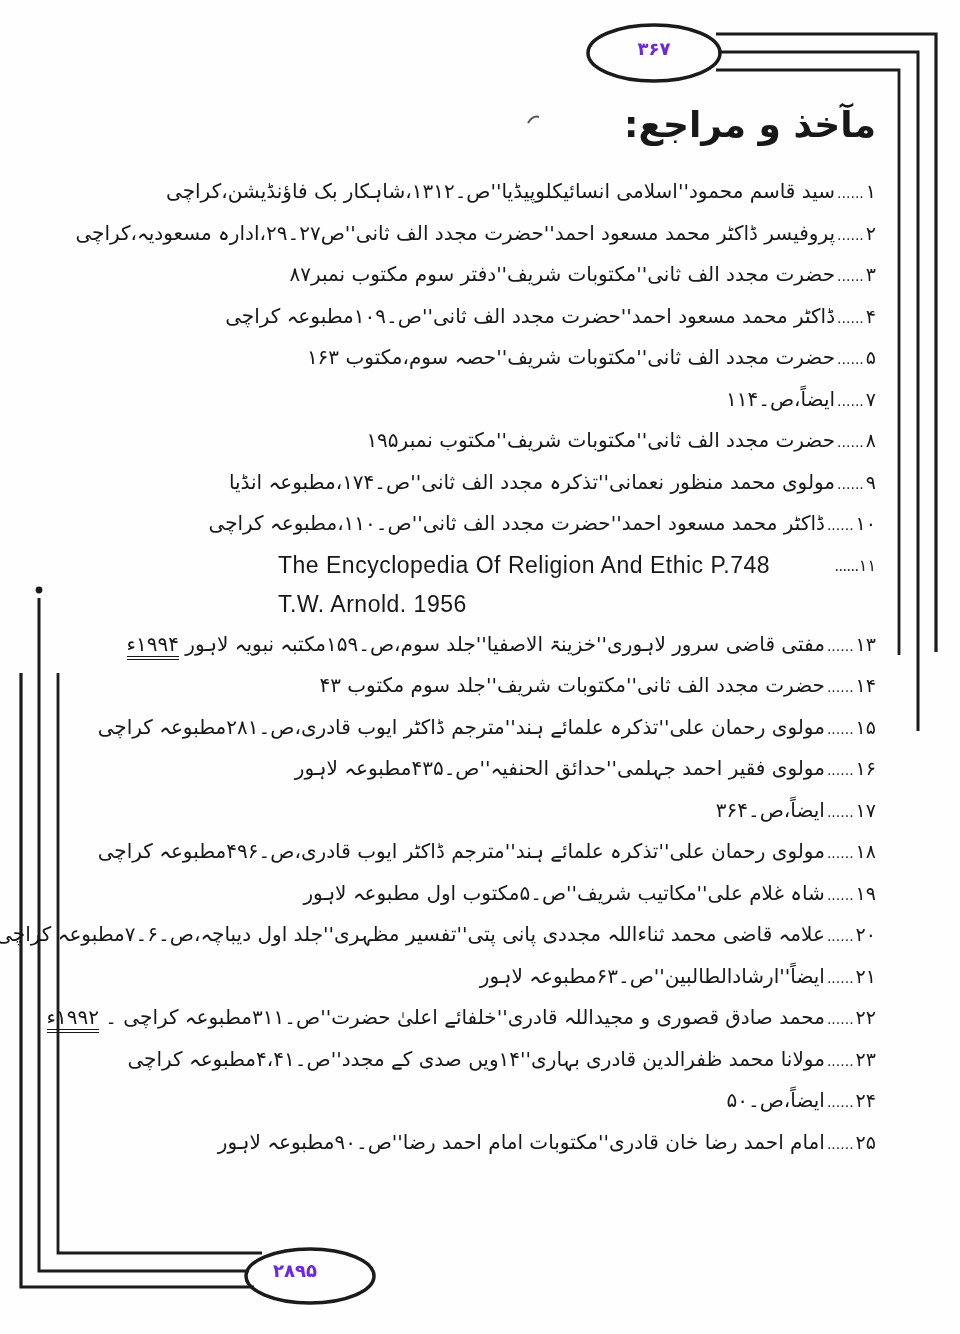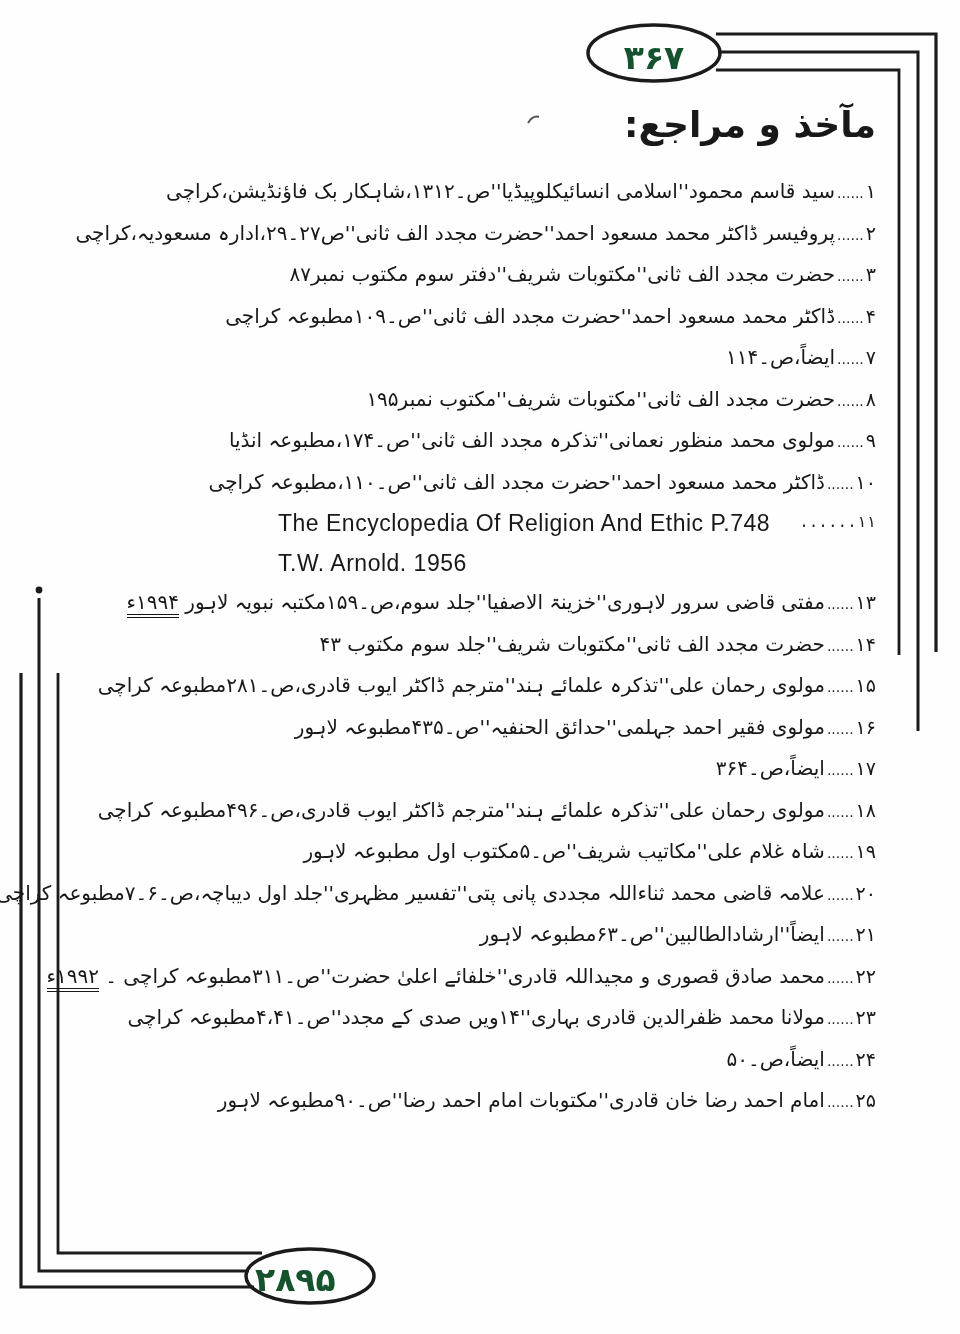--- a/index.html
+++ b/index.html
@@ -4,42 +4,42 @@
 <style>
   html,body{margin:0;padding:0;background:#e8e8e8;}
   .page{
     position:relative;width:960px;height:1334px;margin:0 auto;
     background:#fefefe;overflow:hidden;color:#181818;
     font-family:"DejaVu Sans",sans-serif;
   }
   .border-svg{position:absolute;inset:0;width:960px;height:1334px;}
   .cartouche-num{
     position:absolute;text-align:center;font-weight:bold;
-    font-size:33px;color:#14532d;direction:ltr;
+    font-size:18px;color:#6d28d9;direction:ltr;
   }
   .cartouche-num.top{left:614px;top:38px;width:80px;}
   .cartouche-num.bottom{left:255px;top:1260px;width:80px;}
   .content{position:absolute;top:98px;left:70px;right:84px;}
   .heading{
     direction:rtl;text-align:right;font-size:36px;font-weight:bold;
     line-height:54px;margin-bottom:20px;letter-spacing:-1px;
   }
   .ref-row-ur{
     direction:rtl;text-align:right;white-space:nowrap;
     font-size:20px;line-height:39.5px;
   }
   .ur-num{font-size:19px;}
   .ur-dots{font-size:14px;letter-spacing:1px;margin:0 2px;color:#222;}
   .reference-year{border-bottom:4px double #181818;}
   .ref-row-en{
     direction:ltr;display:flex;justify-content:space-between;align-items:flex-start;
     padding-left:208px;font-family:"Liberation Sans",sans-serif;
     font-size:23px;line-height:39.5px;letter-spacing:.5px;
   }
-  .en-num{font-family:Liberation Mono, monospace;font-size:16px;color:#222;}
+  .en-num{font-family:Liberation Serif, serif;font-size:16px;color:#222;}
 </style>
 </head>
 <body>
 
 <div class="page">
 
   <svg class="border-svg" viewBox="0 0 960 1334" fill="none" stroke="#1b1b1b">
 
     <path stroke-width="3.2" d="M716 34 L936 34 L936 652"></path>
     <path stroke-width="3.0" d="M718 52 L918 52 L918 731"></path>
@@ -59,20 +59,21 @@
   <div class="cartouche-num top">۳۶۷</div>
   <div class="cartouche-num bottom">۲۸۹۵</div>
 
   <div class="content">
     <div class="heading">مآخذ و مراجع:</div>
     <div>
         <div class="ref-row-ur"><span class="ur-num">۱</span><span class="ur-dots">......</span><span class="ur-text">سید قاسم محمود''اسلامی انسائیکلوپیڈیا''ص۔۱۳۱۲،شاہکار بک فاؤنڈیشن،کراچی</span></div>
         <div class="ref-row-ur"><span class="ur-num">۲</span><span class="ur-dots">......</span><span class="ur-text">پروفیسر ڈاکٹر محمد مسعود احمد''حضرت مجدد الف ثانی''ص۲۷۔۲۹،ادارہ مسعودیہ،کراچی</span></div>
         <div class="ref-row-ur"><span class="ur-num">۳</span><span class="ur-dots">......</span><span class="ur-text">حضرت مجدد الف ثانی''مکتوبات شریف''دفتر سوم مکتوب نمبر۸۷</span></div>
         <div class="ref-row-ur"><span class="ur-num">۴</span><span class="ur-dots">......</span><span class="ur-text">ڈاکٹر محمد مسعود احمد''حضرت مجدد الف ثانی''ص۔۱۰۹مطبوعہ کراچی</span></div>
+        <div class="ref-row-ur"><span class="ur-num">۵</span><span class="ur-dots">......</span><span class="ur-text">حضرت مجدد الف ثانی''مکتوبات شریف''حصہ سوم،مکتوب ۱۶۳</span></div>
         <div class="ref-row-ur"><span class="ur-num">۷</span><span class="ur-dots">......</span><span class="ur-text">ایضاً،ص۔۱۱۴</span></div>
         <div class="ref-row-ur"><span class="ur-num">۸</span><span class="ur-dots">......</span><span class="ur-text">حضرت مجدد الف ثانی''مکتوبات شریف''مکتوب نمبر۱۹۵</span></div>
         <div class="ref-row-ur"><span class="ur-num">۹</span><span class="ur-dots">......</span><span class="ur-text">مولوی محمد منظور نعمانی''تذکرہ مجدد الف ثانی''ص۔۱۷۴،مطبوعہ انڈیا</span></div>
         <div class="ref-row-ur"><span class="ur-num">۱۰</span><span class="ur-dots">......</span><span class="ur-text">ڈاکٹر محمد مسعود احمد''حضرت مجدد الف ثانی''ص۔۱۱۰،مطبوعہ کراچی</span></div>
         <div class="ref-row-en">
           <span class="en-text">The Encyclopedia Of Religion And Ethic P.748</span>
           <span class="en-num">......۱۱</span>
         </div>
         <div class="ref-row-en">
           <span class="en-text">T.W. Arnold. 1956</span>

